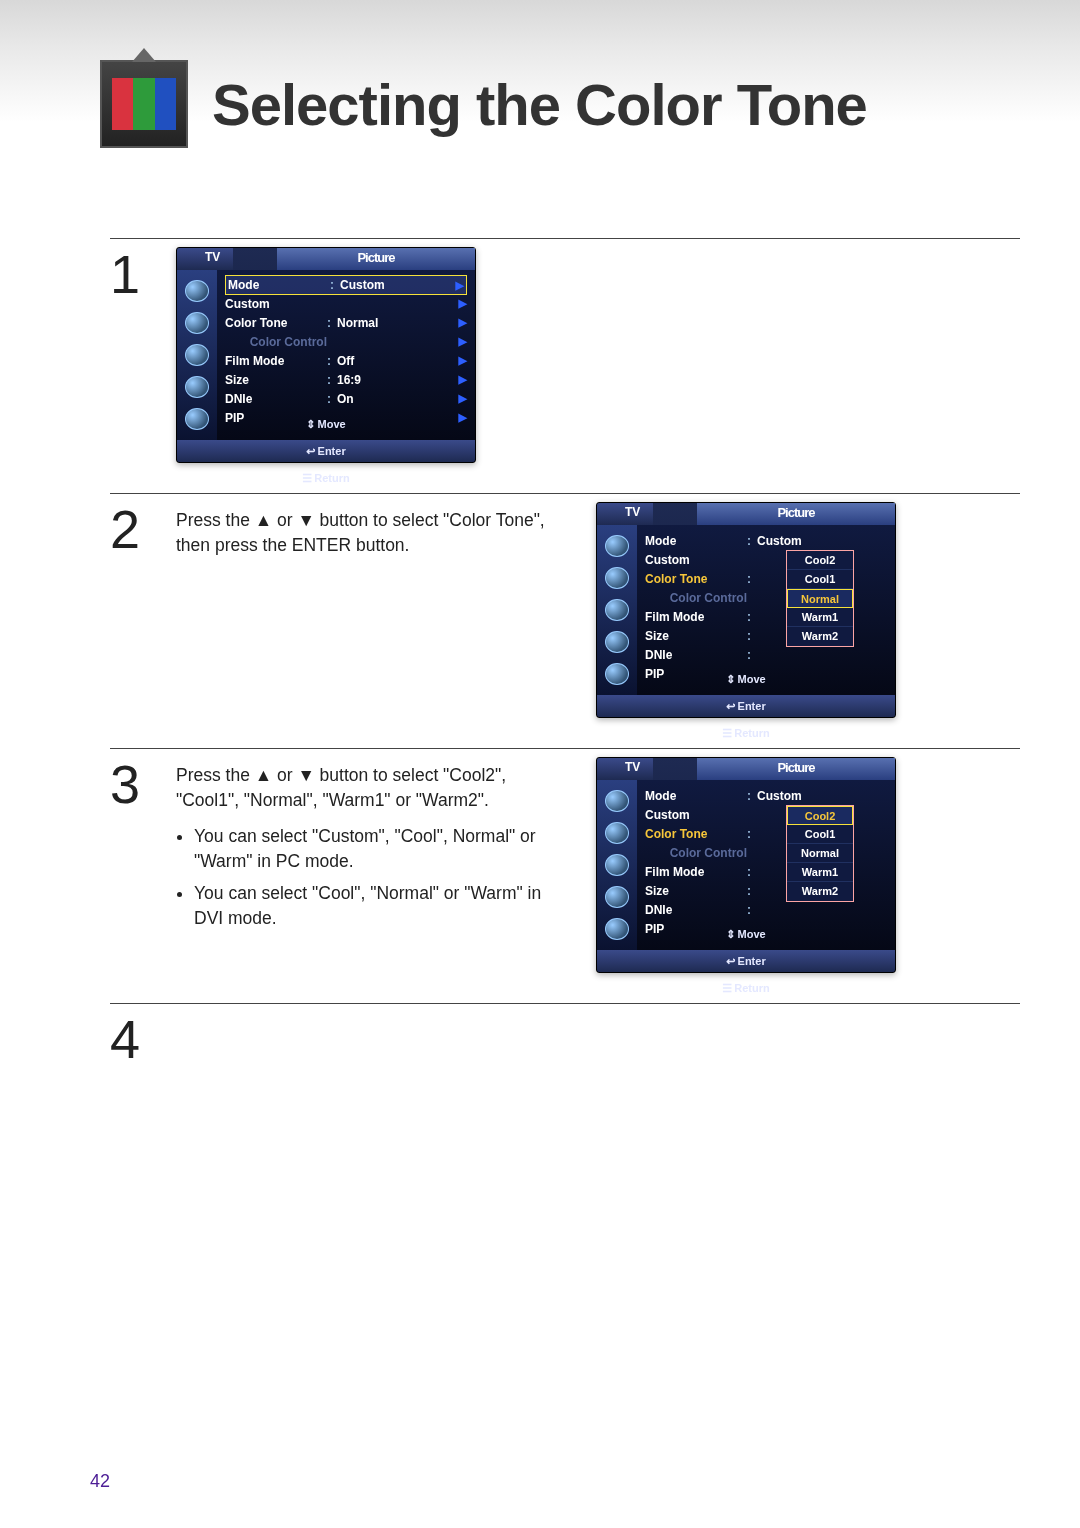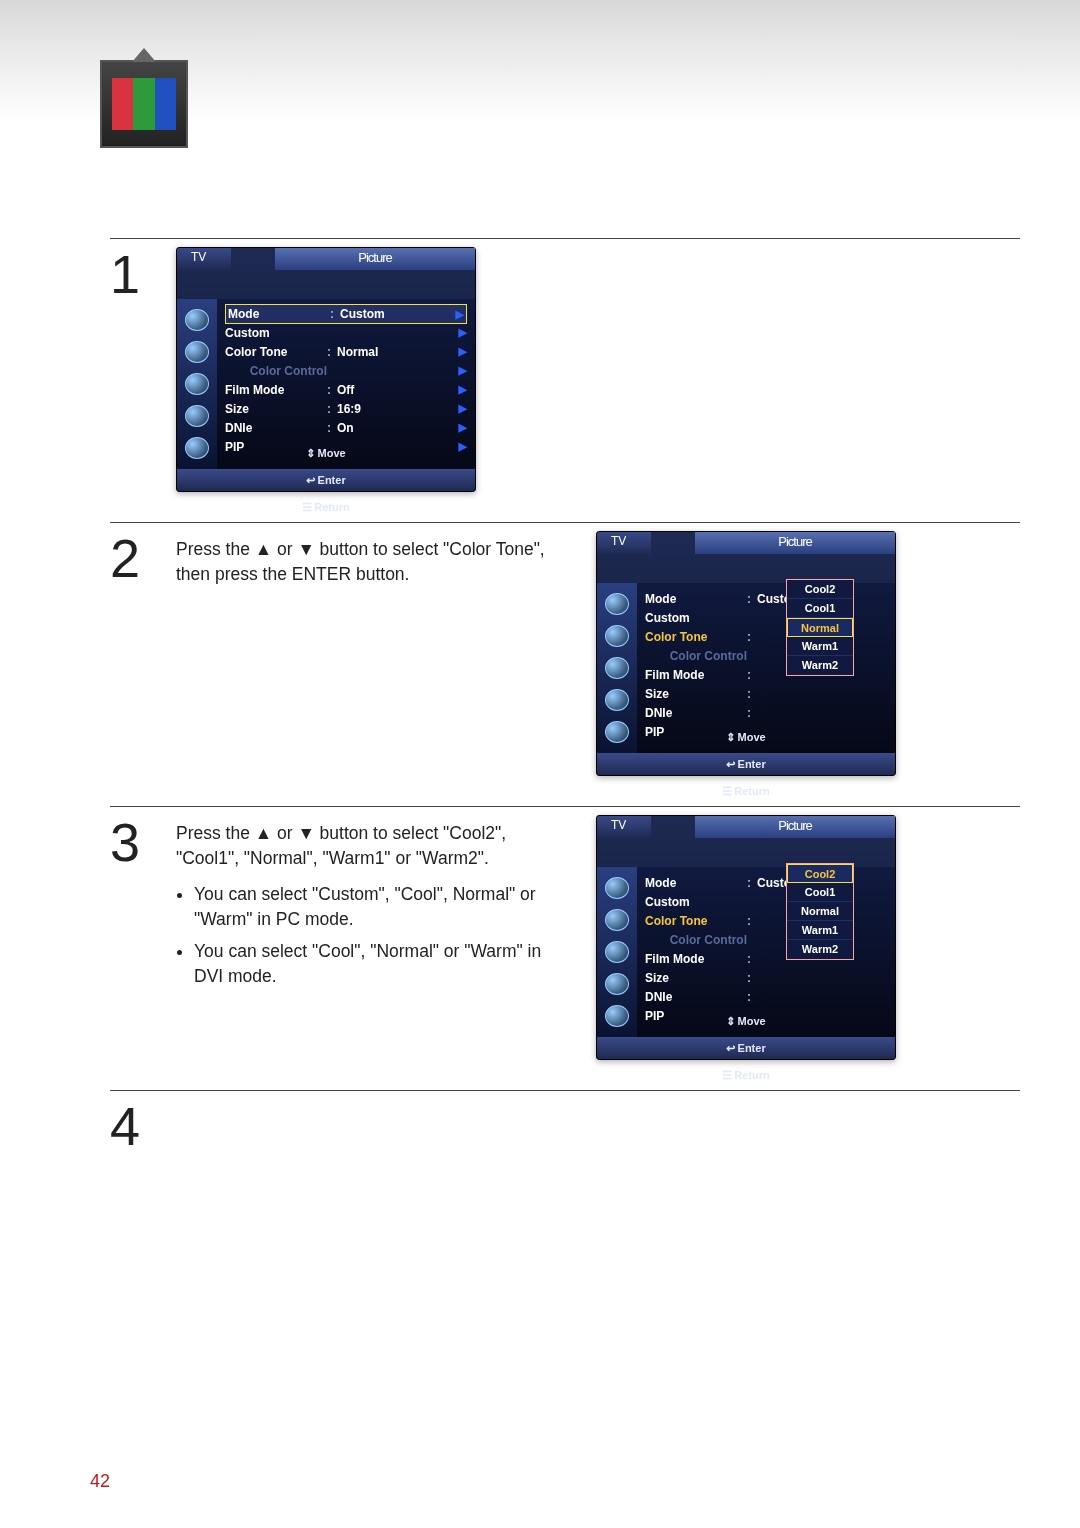--- a/index.html
+++ b/index.html
@@ -88,40 +88,39 @@
     color:#fff;
     box-shadow: 0 2px 6px rgba(0,0,0,.3);
     display:flex;
     flex-direction:column;
   }
   .osd-header {
     display:flex;
     height: 22px;
   }
   .osd-tab {
-    padding: 2px 14px;
+    padding: 2px 28px;
     font-size: 12px;
-    font-weight:400;
+    font-weight:700;
   }
   .osd-tab.tv {
     background: linear-gradient(#3a4a8a,#1e2a52);
     border-top-left-radius:3px;
     width:54px;
   }
   .osd-tab.title {
     flex:1;
     background: linear-gradient(#5870b0,#2a3f80);
     text-align:center;
     font-size:13px;
     color:#fff;
     margin-left:44px;
   }
   .osd-body {
     display:flex;
-    margin-top:29px;
   }
   .osd-sidebar {
     width:40px;
     background: linear-gradient(#2a3f80,#0a1230);
     display:flex; flex-direction:column; align-items:center;
     gap:10px; padding:10px 0;
   }
   .osd-sb-ico {
     width:24px;height:22px;
     background: radial-gradient(circle at 30% 30%, #9cf, #357 70%);
@@ -186,36 +185,37 @@
     border-bottom:1px solid #203060;
   }
   .dd-row:last-child{border-bottom:none;}
   .dd-row.sel { border:1px solid #f6e23a; background:#1a2a60; color:#f6c63a;}
 
   .osd-wrap { position:relative; }
   .page-num {
     position:absolute;
     bottom:36px; left:90px;
     font-size:18px;
-    color:#b91c1c;
+    color:#4c1d95;
   }
 </style>
 </head>
 <body>
 
 <div class="page">
 
   <div class="header">
     <div class="tv-icon">
       <div class="tv-screen">
         <div class="tv-bar tv-r"></div>
         <div class="tv-bar tv-g"></div>
         <div class="tv-bar tv-b"></div>
       </div>
     </div>
+    <div class="title">Selecting the Color Tone</div>
   </div>
 
   <div class="step">
     <div class="step-num">1</div>
     <div class="osd-wrap">
       <div class="osd">
         <div class="osd-header">
           <div class="osd-tab tv">TV</div>
           <div class="osd-tab title">Picture</div>
         </div>

